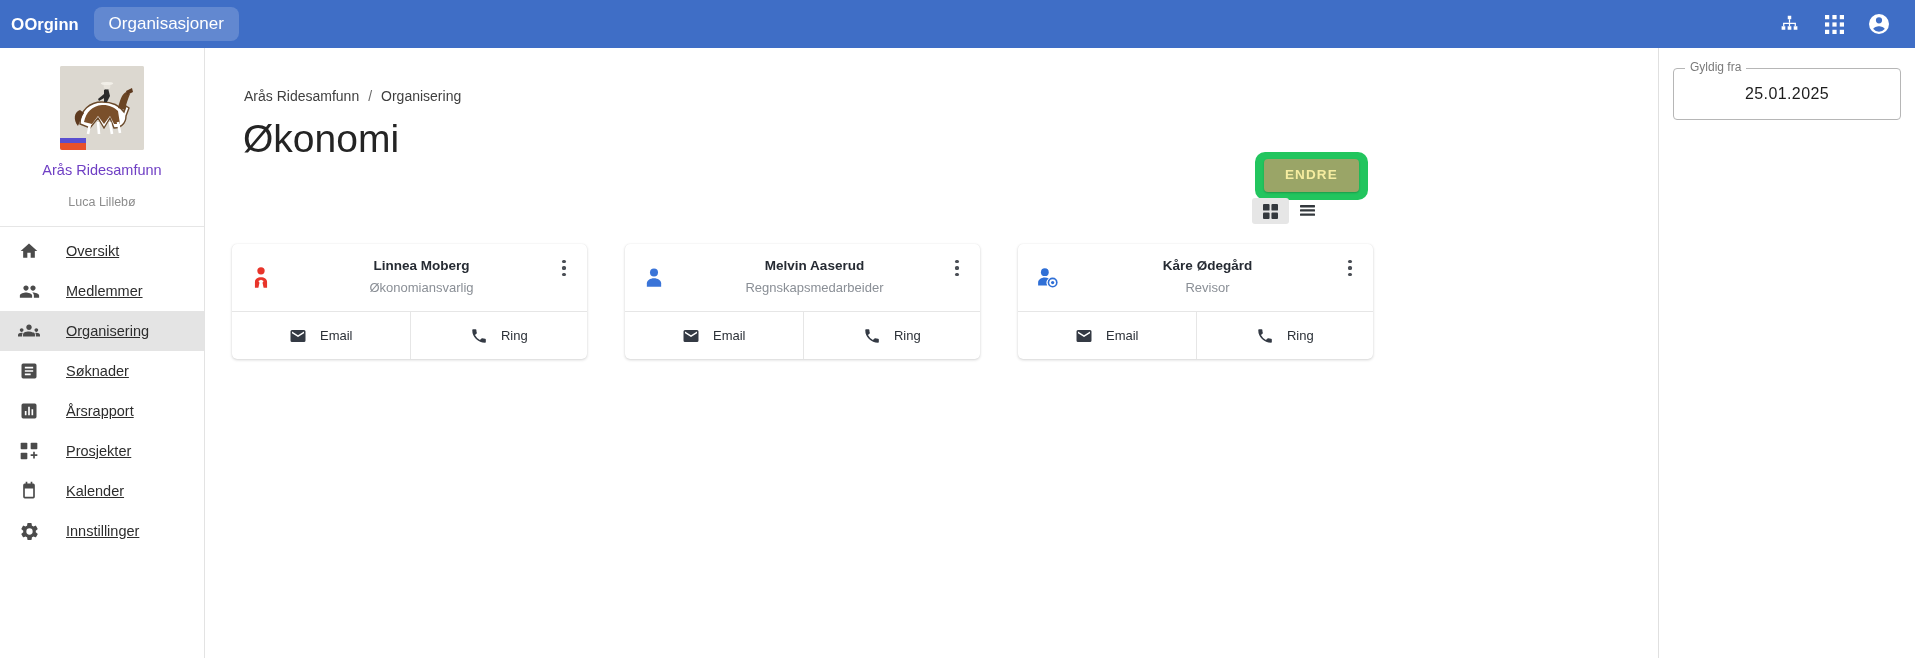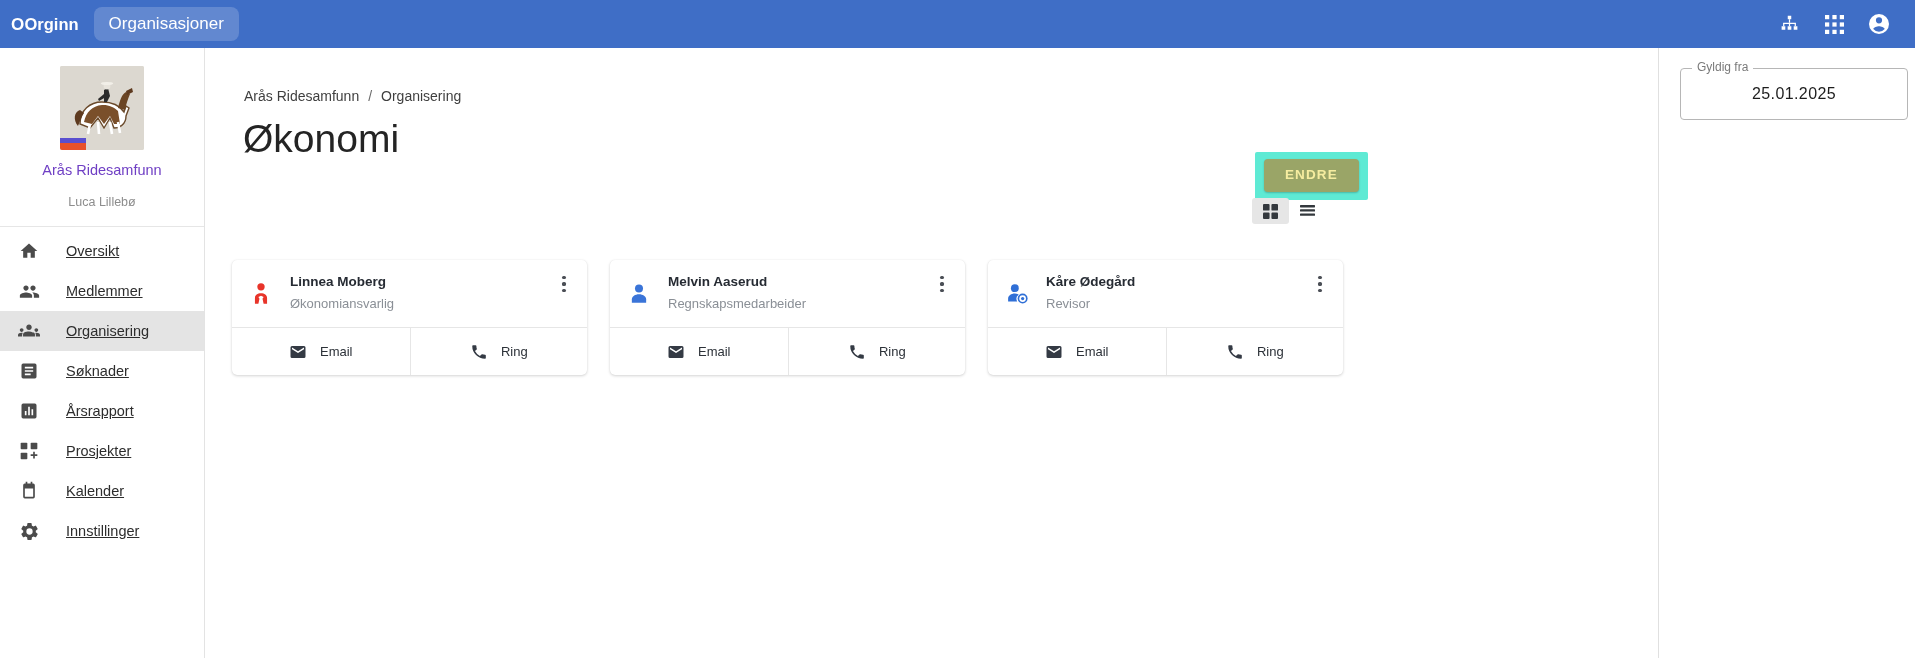--- a/index.html
+++ b/index.html
@@ -108,22 +108,22 @@
   .crumb { cursor: pointer; }
   .crumb-sep { color: #6b6b6b; }
   #page-title {
     position: absolute; top: 64px; left: 37px;
     font-size: 39px; color: #242424; font-weight: 400;
     line-height: 1.4;
   }
   #endre-wrap {
     position: absolute; top: 104px; left: 1049px;
     padding: 7px 9px 8px 9px;
-    background: #5eead4;
-    border-radius: 2px;
+    background: #22c55e;
+    border-radius: 10px;
   }
   #endre-button {
     background: #9aa567;
     color: #f6eda0;
     font-size: 13.5px; font-weight: bold;
     letter-spacing: 1.1px;
     padding: 9px 21px 10px 21px;
     border: none; border-radius: 4px;
     cursor: pointer; line-height: 1;
     box-shadow: 0 1px 2px rgba(0,0,0,.22);
@@ -136,22 +136,22 @@
   .view-btn {
     width: 37px; height: 26px;
     display: flex; align-items: center; justify-content: center;
     cursor: pointer; border-radius: 3px;
   }
   .view-btn.selected { background: #e6e6e6; }
   .view-btn svg { display:block; fill: #33383d; }
 
   
   #card-row {
-    position: absolute; top: 212px; left: 26px;
-    display: flex; gap: 23px;
+    position: absolute; top: 196px; left: 26px;
+    display: flex; gap: 38px; text-align: center;
   }
   .person-card {
     width: 355px;
     background: #fff;
     border-radius: 5px;
     box-shadow: 0 1px 3px rgba(0,0,0,.17), 0 0 1px rgba(0,0,0,.09);
     overflow: hidden;
   }
   .card-top {
     height: 67px; display: flex; align-items: center;
@@ -192,21 +192,21 @@
   .card-action svg { display: block; fill: #343a44; }
 
   
   #right-panel {
     position: absolute; top: 48px; left: 1658px;
     width: 257px; height: 610px;
     background: #fff;
     border-left: 1px solid #e0e0e0;
   }
   #date-field {
-    position: absolute; top: 20px; left: 21px;
+    position: absolute; top: 20px; left: 14px;
     width: 228px; height: 52px;
     border: 1px solid #b6b6b6;
     border-radius: 4px;
   }
   #date-field-label {
     position: absolute; top: -8px; left: 11px;
     background: #fff; padding: 0 5px;
     font-size: 12px; color: #7a7a7a; line-height: 1;
   }
   #date-field-value {

